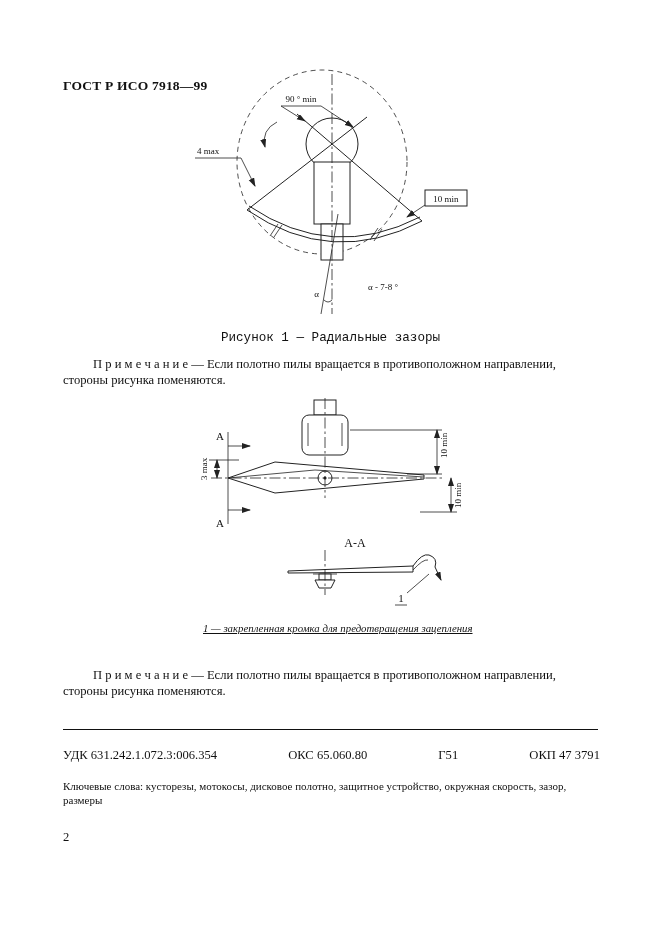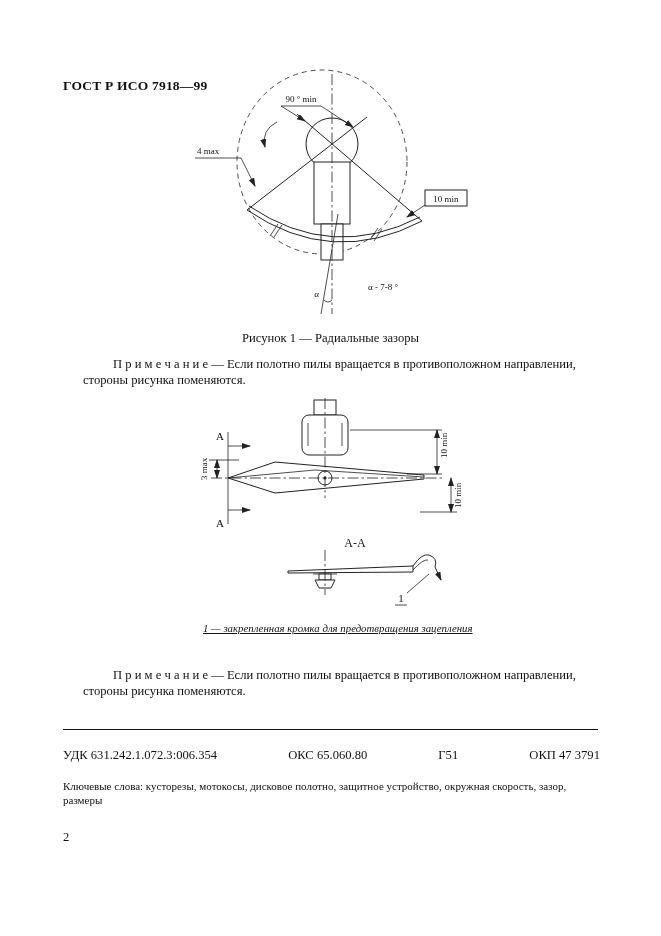--- a/index.html
+++ b/index.html
@@ -2,21 +2,21 @@
 <html><head>
 <meta charset="utf-8">
 <style>
   * { margin:0; padding:0; box-sizing:border-box; }
   html,body { background:#ffffff; }
   body { font-family:"Liberation Serif", serif; color:#111; }
   .page { position:relative; width:661px; height:936px; background:#fff; margin:0 auto; overflow:hidden; }
   .abs { position:absolute; }
   .hdr { font-weight:bold; font-size:13.5px; letter-spacing:0.2px; }
   .cap { width:661px; text-align:center; font-size:12.6px; }
-  .note { width:537px; font-size:12.6px; line-height:1.28; text-indent:30px;margin-left:20px; }
+  .note { width:537px; font-size:12.6px; line-height:1.28; text-indent:30px; }
   .fn  { font-style:italic; font-size:10.8px;text-decoration:underline; }
   .rule { width:535px; border-top:1.2px solid #111; height:0; }
   .codes { width:537px; display:flex; justify-content:space-between; font-size:12.6px;align-items:flex-end; }
   .kw { width:537px; font-size:11px; line-height:1.3; }
   .pageno { font-size:12.6px; }
   svg text { font-family:"Liberation Serif", serif; font-size:9px; fill:#111; }
   svg .ln { stroke:#222; stroke-width:1; fill:none; }
   svg .thin { stroke-width:0.8; }
   svg .dash { stroke-dasharray:5 4; }
   svg .dd { stroke-dasharray:11 3 2.5 3; stroke-width:0.8; }
@@ -93,21 +93,21 @@
     </g>
 
     <g>
       <line x1="153" y1="148" x2="136" y2="248" class="ln thin"></line>
       <path d="M139,234 Q143,238 147,234" class="ln thin"></path>
       <text x="134" y="231" text-anchor="end">α</text>
       <text x="183" y="224">α - 7-8 °</text>
     </g>
   </svg>
 
-  <div class="abs cap" style="left:0; top:331px;">Рисунок 1 — Радиальные зазоры</div>
+  <div class="abs cap" style="left:0; top:331px;font-family:Liberation Mono, monospace;">Рисунок 1 — Радиальные зазоры</div>
 
   <div class="abs note" style="left:63px; top:356px;">П р и м е ч а н и е — Если полотно пилы вращается в противоположном направлении, стороны рисунка поменяются.</div>
 
   <svg class="abs" style="left:195px; top:396px;" width="270" height="218" viewBox="0 0 270 218">
     <defs>
       <marker id="ar2" markerWidth="10" markerHeight="8" refX="8" refY="3" orient="auto-start-reverse" markerUnits="userSpaceOnUse">
         <path d="M0,0 L9,3 L0,6 Z" fill="#222"></path>
       </marker>
     </defs>
 

